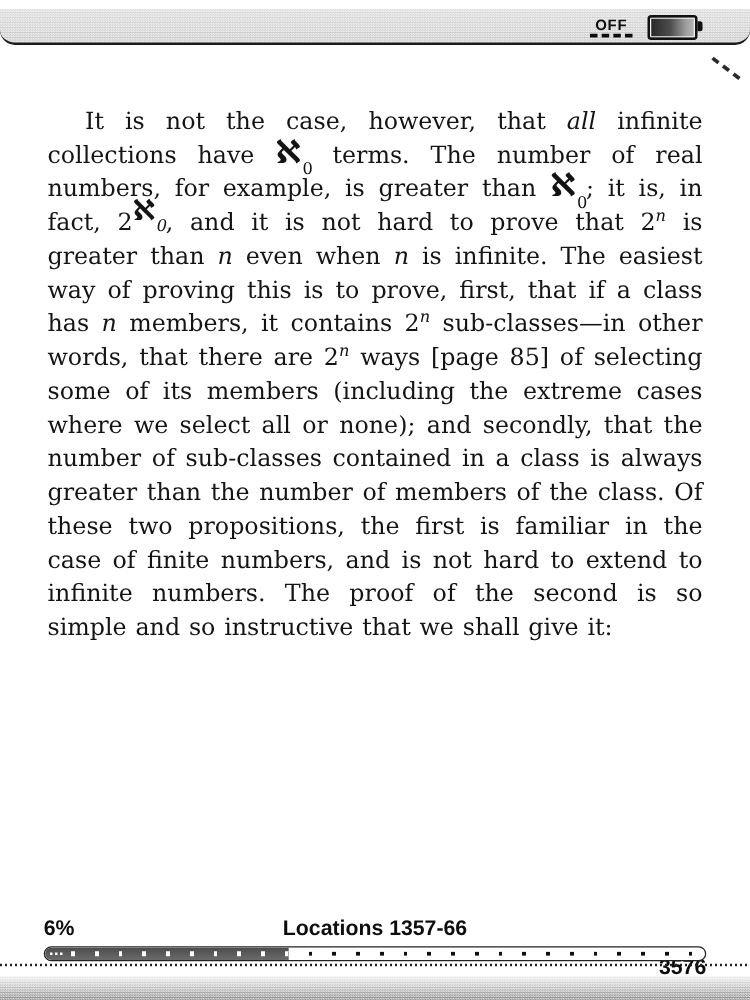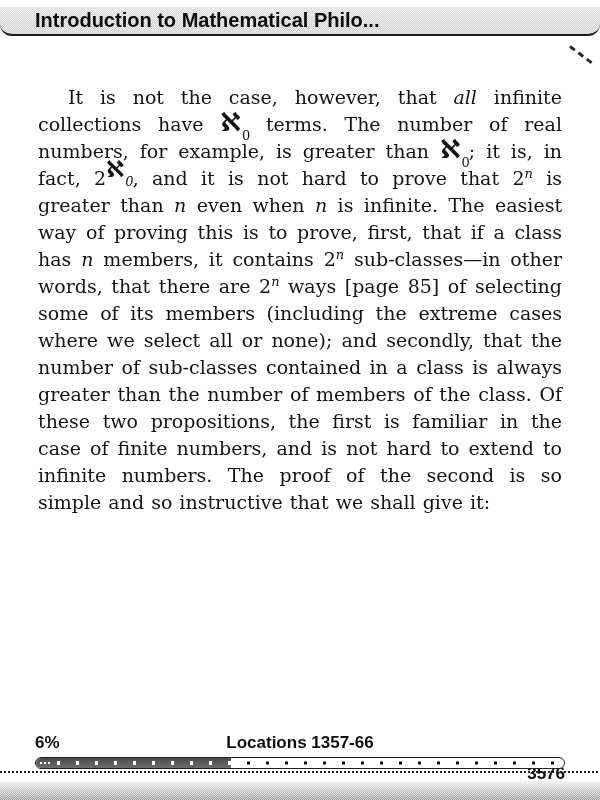--- a/index.html
+++ b/index.html
@@ -105,21 +105,29 @@
     background-image:
       repeating-conic-gradient(rgba(255,255,255,.68) 0% 25%, rgba(0,0,0,0) 0% 50%),
       linear-gradient(#efefef 0%,#b9b9b9 55%,#8c8c8c 100%);
     background-size:2px 2px,100% 100%;
   }
 </style>
 </head>
 <body>
 
 <div class="header-bar">
-  <span class="header-title">Introduction to Mathematical Philo...</span>
+  <div class="header-right">
+    <div class="wifi-off">
+      <span class="wifi-off-label">OFF</span>
+      <span class="wifi-off-dashes"></span>
+    </div>
+    <div class="battery">
+      <span class="battery-tip"></span>
+    </div>
+  </div>
 </div>
 <div class="scratch-line"></div>
 
 <div class="text-area">
     <p class="para indent">It is not the case, however, that <i>all</i> infinite collections have <span class="aleph"><span class="aleph-glyph">ℵ</span><sub class="aleph-sub">0</sub></span> terms. The number of real numbers, for example, is greater than <span class="aleph"><span class="aleph-glyph">ℵ</span><sub class="aleph-sub">0</sub></span>; it is, in fact, 2<span class="aleph sup"><span class="aleph-glyph">ℵ</span><sub class="aleph-sub">0</sub></span>, and it is not hard to prove that 2<sup class="supn"><i>n</i></sup> is greater than <i>n</i> even when <i>n</i> is infinite. The easiest way of proving this is to prove, first, that if a class has <i>n</i> members, it contains 2<sup class="supn"><i>n</i></sup> sub-classes—in other words, that there are 2<sup class="supn"><i>n</i></sup> ways [page 85] of selecting some of its members (including the extreme cases where we select all or none); and secondly, that the number of sub-classes contained in a class is always greater than the number of members of the class. Of these two propositions, the first is familiar in the case of finite numbers, and is not hard to extend to infinite numbers. The proof of the second is so simple and so instructive that we shall give it:</p>
   </div>
 
 <div class="footer-status">
   <span class="fs-left">6%</span>
   <span class="fs-center">Locations 1357-66</span>

